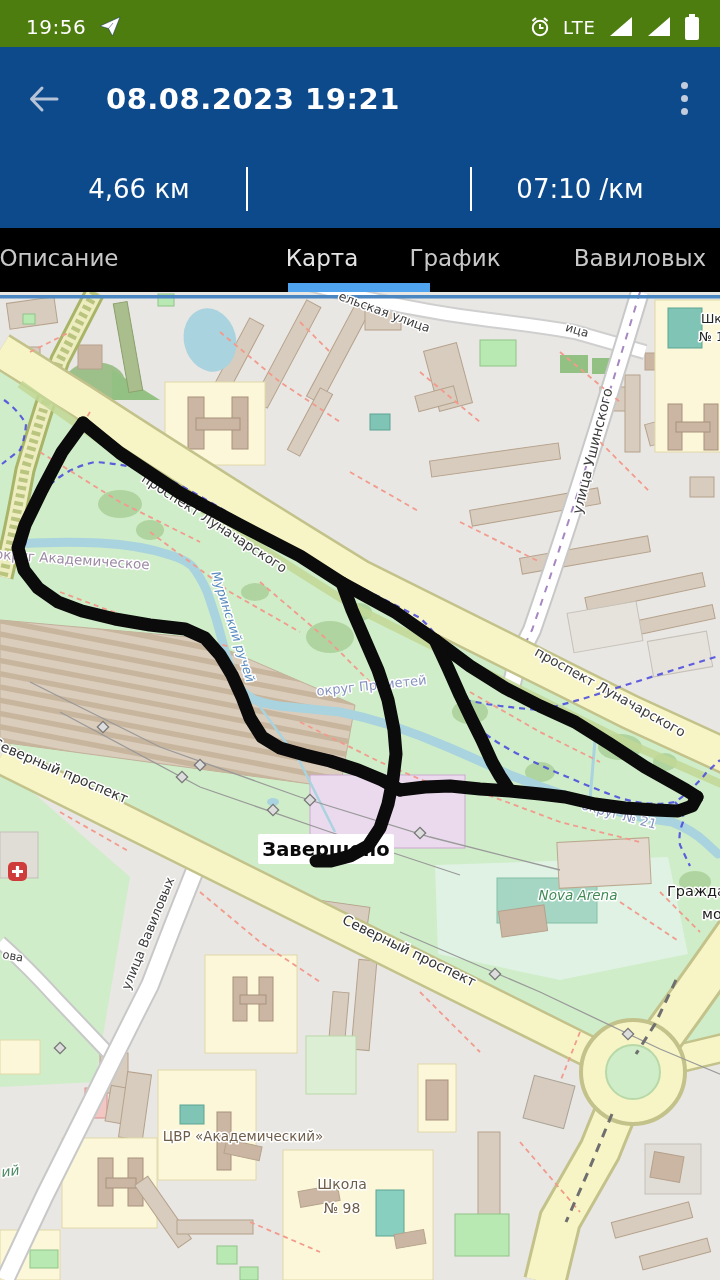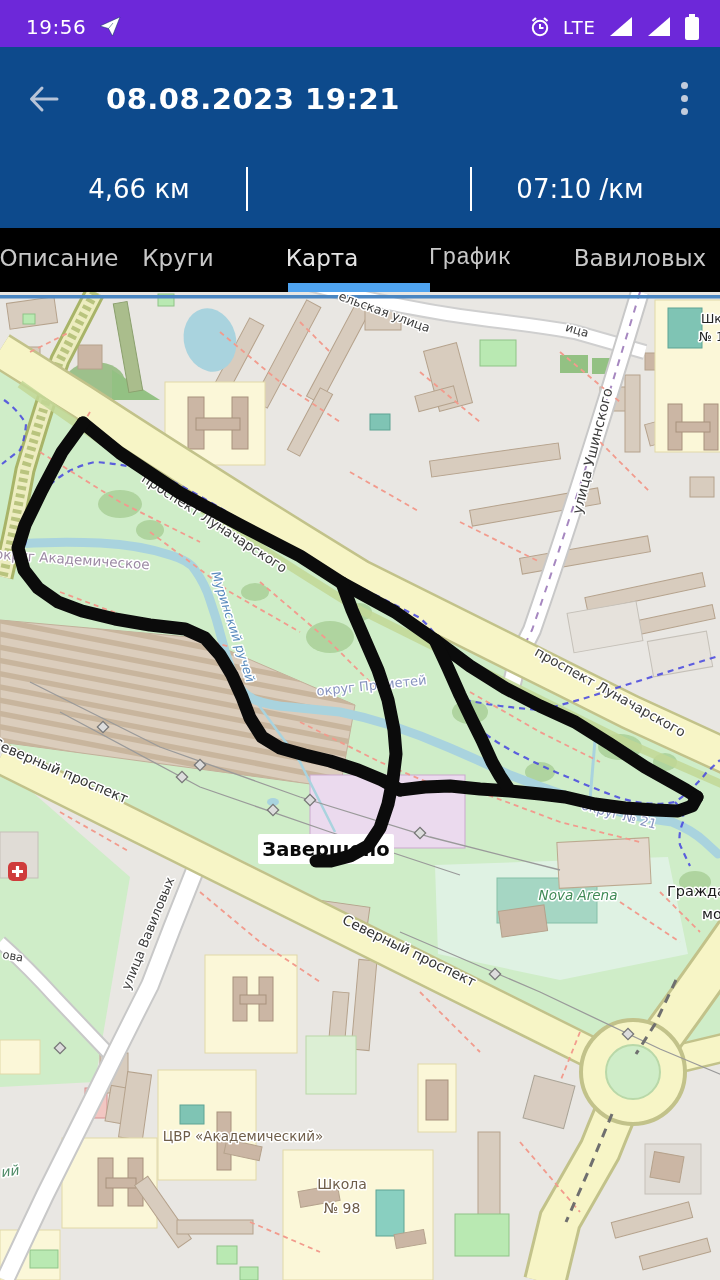--- a/index.html
+++ b/index.html
@@ -3,21 +3,21 @@
 <meta charset="utf-8">
 <style>
   html,body{margin:0;padding:0;background:#000;}
   *{box-sizing:border-box;}
   .phone{
     position:relative;width:720px;height:1280px;overflow:hidden;
     font-family:"DejaVu Sans","Liberation Sans",sans-serif;background:#E9E7E3;
   }
   
   .status-bar{
-    position:absolute;top:0;left:0;width:720px;height:54px;background:#6d28d9;
+    position:absolute;top:0;left:0;width:720px;height:54px;background:#4d7c0f;
     display:flex;align-items:center;justify-content:space-between;
     padding:0 20px 0 26px;color:#fff;
   }
   .sb-left,.sb-right{display:flex;align-items:center;gap:12px;}
   .sb-time{font-size:20px;font-weight:500;letter-spacing:.5px;}
   .sb-lte{font-size:18px;font-weight:500;letter-spacing:1px;}
   
   .app-bar{
     position:absolute;top:47px;left:0;width:720px;height:103px;background:#0D4A8C;
     display:flex;align-items:center;color:#fff;
@@ -28,21 +28,21 @@
   .menu-btn i{width:7px;height:7px;border-radius:50%;background:#C2CCDC;}
   
   .stats-bar{position:absolute;top:150px;left:0;width:720px;height:78px;background:#0D4A8C;color:#fff;}
   .stat{position:absolute;top:0;height:78px;line-height:78px;font-size:26px;transform:translateX(-50%);white-space:nowrap;}
   .stat.s1{left:139px;} .stat.s2{left:360px;} .stat.s3{left:580px;}
   .stat-sep{position:absolute;top:17px;width:2px;height:44px;background:#fff;}
   .sep1{left:246px;} .sep2{left:470px;}
   
   .tab-bar{position:absolute;top:228px;left:0;width:720px;height:64px;background:#000000;}
   .tab{position:absolute;top:0;height:64px;line-height:60px;font-size:23px;color:#C8C8C8;transform:translateX(-50%);white-space:nowrap;cursor:pointer;}
-  .tab.t1{left:59px;} .tab.t2{left:178px;} .tab.t3{left:322px;color:#E4E4E4;} .tab.t4{left:470px;font-family:Liberation Mono, monospace;} .tab.t5{left:640px;}
+  .tab.t1{left:59px;} .tab.t2{left:178px;} .tab.t3{left:322px;color:#E4E4E4;} .tab.t4{left:455px;} .tab.t5{left:640px;}
   .tab-indicator{position:absolute;left:288px;bottom:0;width:142px;height:9px;background:#4FA3EF;}
   
   .map{position:absolute;top:292px;left:0;width:720px;height:988px;background:#E9E7E3;}
   .map svg{display:block;}
   text.mlbl{paint-order:stroke;stroke:#FFFFFF;stroke-width:3px;stroke-linejoin:round;}
 </style>
 </head>
 <body>
 
 <div class="phone">
@@ -90,21 +90,20 @@
 
   <div class="stats-bar">
     <span class="stat s1">4,66 км</span>
     <span class="stat-sep sep1"></span>
     <span class="stat-sep sep2"></span>
     <span class="stat s3">07:10 /км</span>
   </div>
 
   <div class="tab-bar">
     <span class="tab t1">Описание</span>
-    <span class="tab t2">Круги</span>
     <span class="tab t3">Карта</span>
     <span class="tab t4">График</span>
     <span class="tab t5">Вавиловых</span>
     <div class="tab-indicator"></div>
   </div>
 
   <div class="map">
   <svg width="720" height="988" viewBox="0 0 720 988">
     <defs>
       <clipPath id="gclip">

